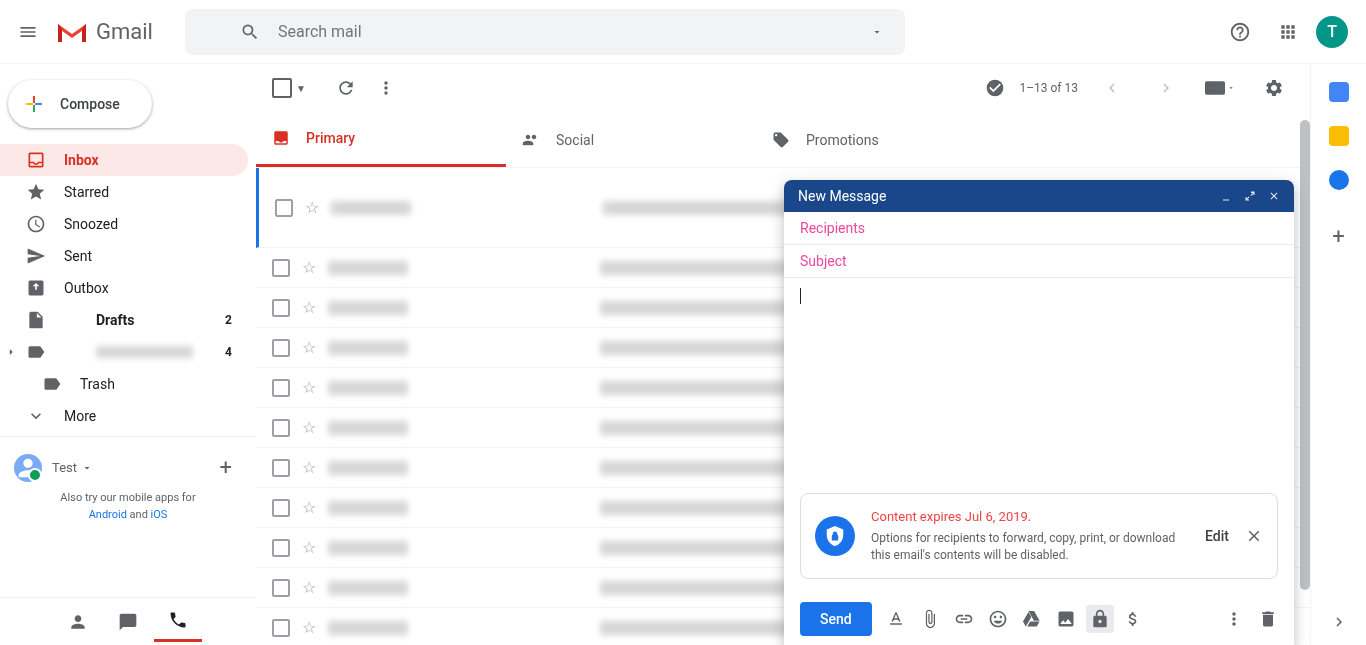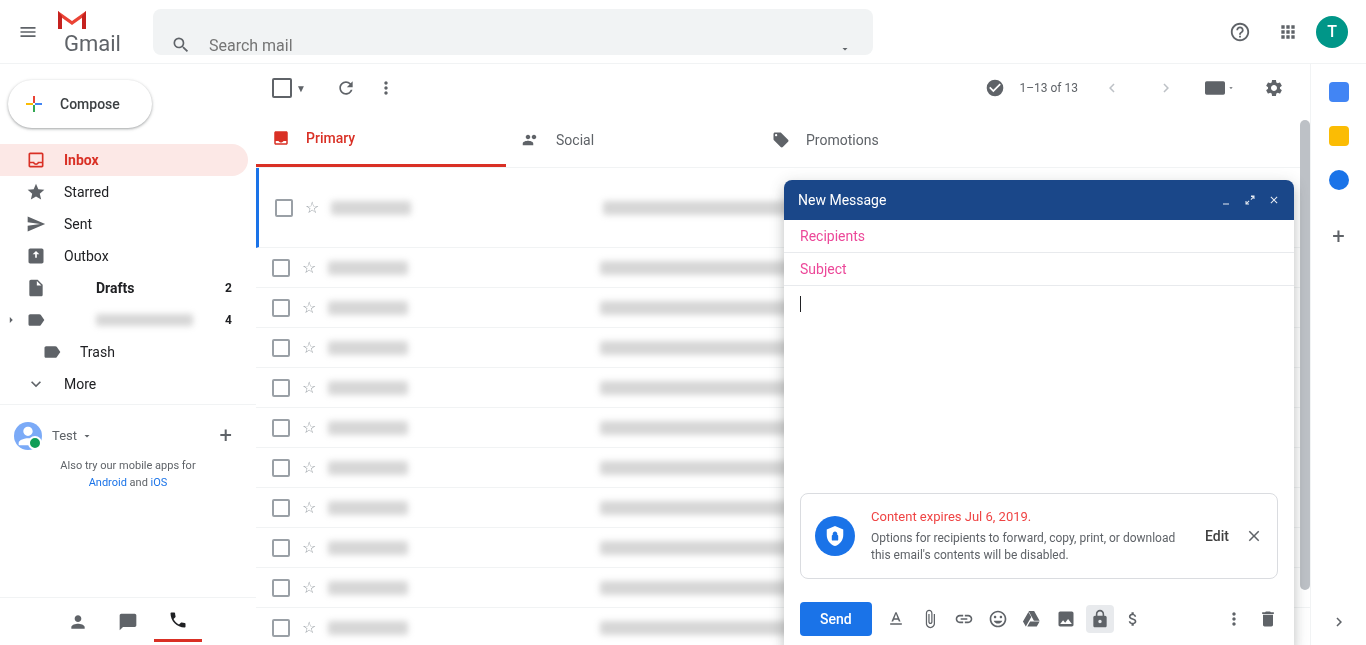--- a/index.html
+++ b/index.html
@@ -1,21 +1,21 @@
 <!DOCTYPE html>
 <html><head>
 <meta charset="utf-8">
 <style>
 * { box-sizing: border-box; margin: 0; padding: 0; font-family: 'Roboto', Arial, sans-serif; }
 body { width: 1366px; height: 645px; overflow: hidden; background: #fff; position: relative; }
 .header { height: 64px; display: flex; align-items: center; padding: 0 8px; border-bottom: 1px solid #f1f3f4; }
 .menu-btn { width: 48px; height: 48px; display: flex; align-items: center; justify-content: center; cursor: pointer; border-radius: 50%; }
-.logo-wrap { display: flex; align-items: flex-start; padding: 0 22px 0 8px; flex-direction: column; }
+.logo-wrap { display: flex; align-items: flex-end; padding: 0 22px 0 8px; }
 .logo-text { font-size: 22px; color: #5f6368; margin-left: 8px; font-weight: 400; }
-.search-wrap { flex: 0 0 720px; height: 46px; background: #f1f3f4; border-radius: 8px; display: flex; align-items: flex-end; margin-left: 10px; }
+.search-wrap { flex: 0 0 720px; height: 46px; background: #f1f3f4; border-radius: 8px; display: flex; align-items: center; margin-left: 10px; padding-left: 37px; }
 .search-icon-wrap { width: 56px; display: flex; align-items: center; justify-content: center; }
 .search-input { flex: 1; border: none; background: transparent; font-size: 16px; color: #5f6368; outline: none; }
 .search-opts { width: 56px; display: flex; align-items: center; justify-content: center; }
 .header-right { margin-left: auto; display: flex; align-items: center; gap: 8px; padding-right: 10px; }
 .icon-btn { width: 40px; height: 40px; display: flex; align-items: center; justify-content: center; cursor: pointer; border-radius: 50%; color: #5f6368; }
 .avatar { width: 32px; height: 32px; border-radius: 50%; background: #009688; color: #fff; display: flex; align-items: center; justify-content: center; font-size: 16px; font-weight: 500; }
 .main { display: flex; height: 581px; }
 .sidebar { width: 256px; padding-top: 8px; display: flex; flex-direction: column; }
 .compose-btn { margin: 8px 0 16px 8px; width: 144px; height: 48px; border-radius: 24px; box-shadow: 0 1px 2px rgba(60,64,67,.3), 0 1px 3px 1px rgba(60,64,67,.15); display: flex; align-items: center; padding-left: 14px; cursor: pointer; background: #fff; }
 .compose-plus { width: 24px; height: 24px; position: relative; margin-right: 14px; }
@@ -50,21 +50,21 @@
 .tab.active { color: #d93025; border-bottom: 3px solid #d93025; font-weight: 500; }
 .email-list { flex: 1; overflow: hidden; }
 .email-row { height: 40px; display: flex; align-items: center; padding: 0 16px; border-bottom: 1px solid #f1f3f4; gap: 12px; }
 .email-row.first { height: 80px; border-left: 3px solid #1a73e8; }
 .row-check { width: 18px; height: 18px; border: 2px solid #9aa0a6; border-radius: 2px; }
 .row-star { color: #9aa0a6; }
 .blur-block { background: #d6d6d6; border-radius: 2px; filter: blur(3px); }
 .blur-sender { width: 80px; height: 14px; }
 .blur-subject { width: 300px; height: 14px; margin-left: 180px; }
 .compose-window { position: absolute; right: 16px; bottom: 0; width: 510px; height: 465px; background: #fff; box-shadow: 0 8px 10px 1px rgba(60,64,67,.15), 0 3px 14px 2px rgba(60,64,67,.15); border-radius: 8px 8px 0 0; display: flex; flex-direction: column; z-index: 10; }
-.cw-header { height: 40px; background: #404a7c; background: #1a4789; border-radius: 8px 8px 0 0; display: flex; align-items: center; padding: 0 14px; color: #fff; font-size: 14px; }
+.cw-header { height: 32px; background: #404a7c; background: #1a4789; border-radius: 8px 8px 0 0; display: flex; align-items: center; padding: 0 14px; color: #fff; font-size: 14px; }
 .cw-header-btns { margin-left: auto; display: flex; gap: 12px; }
 .cw-header-btn { cursor: pointer; opacity: .9; }
 .cw-field { padding: 8px 16px; border-bottom: 1px solid #e8eaed; font-size: 14px; color: #ec4899; }
 .cw-body { flex: 1; padding: 10px 16px; font-size: 14px; }
 .cw-cursor { width: 1px; height: 16px; background: #202124; display: inline-block; }
 .confidential-banner { margin: 0 16px 14px; border: 1px solid #dadce0; border-radius: 8px; padding: 14px; display: flex; align-items: center; gap: 16px; }
 .cb-icon { width: 40px; height: 40px; border-radius: 50%; background: #1a73e8; display: flex; align-items: center; justify-content: center; color: #fff; flex-shrink: 0; }
 .cb-text { flex: 1; font-size: 12px; color: #5f6368; line-height: 1.4; }
 .cb-title { color: #ef4444; font-size: 13px; margin-bottom: 4px; }
 .cb-edit { color: #404040; font-size: 14px; font-weight: 500; cursor: pointer; }
@@ -149,20 +149,28 @@
       <span class="nav-icon">
           <svg width="20" height="20" viewBox="0 0 24 24">
             <path fill="currentColor" d="M12 17.27L18.18 21l-1.64-7.03L22 9.24l-7.19-.61L12 2 9.19 8.63 2 9.24l5.46 4.73L5.82 21z"></path>
           </svg>
         </span>
       <span>Starred</span>
     </div>
     <div class="nav-item">
       <span class="nav-icon">
           <svg width="20" height="20" viewBox="0 0 24 24">
+            <path fill="currentColor" d="M11.99 2C6.47 2 2 6.48 2 12s4.47 10 9.99 10C17.52 22 22 17.52 22 12S17.52 2 11.99 2zM12 20c-4.42 0-8-3.58-8-8s3.58-8 8-8 8 3.58 8 8-3.58 8-8 8zm.5-13H11v6l5.25 3.15.75-1.23-4.5-2.67z"></path>
+          </svg>
+        </span>
+      <span>Snoozed</span>
+    </div>
+    <div class="nav-item">
+      <span class="nav-icon">
+          <svg width="20" height="20" viewBox="0 0 24 24">
             <path fill="currentColor" d="M2.01 21L23 12 2.01 3 2 10l15 2-15 2z"></path>
           </svg>
         </span>
       <span>Sent</span>
     </div>
     <div class="nav-item">
       <span class="nav-icon">
           <svg width="20" height="20" viewBox="0 0 24 24">
             <path fill="currentColor" d="M19 3H5c-1.1 0-2 .9-2 2v14c0 1.1.9 2 2 2h14c1.1 0 2-.9 2-2V5c0-1.1-.9-2-2-2zm-7 3l4 4h-3v4h-2v-4H8l4-4z"></path>
           </svg>

